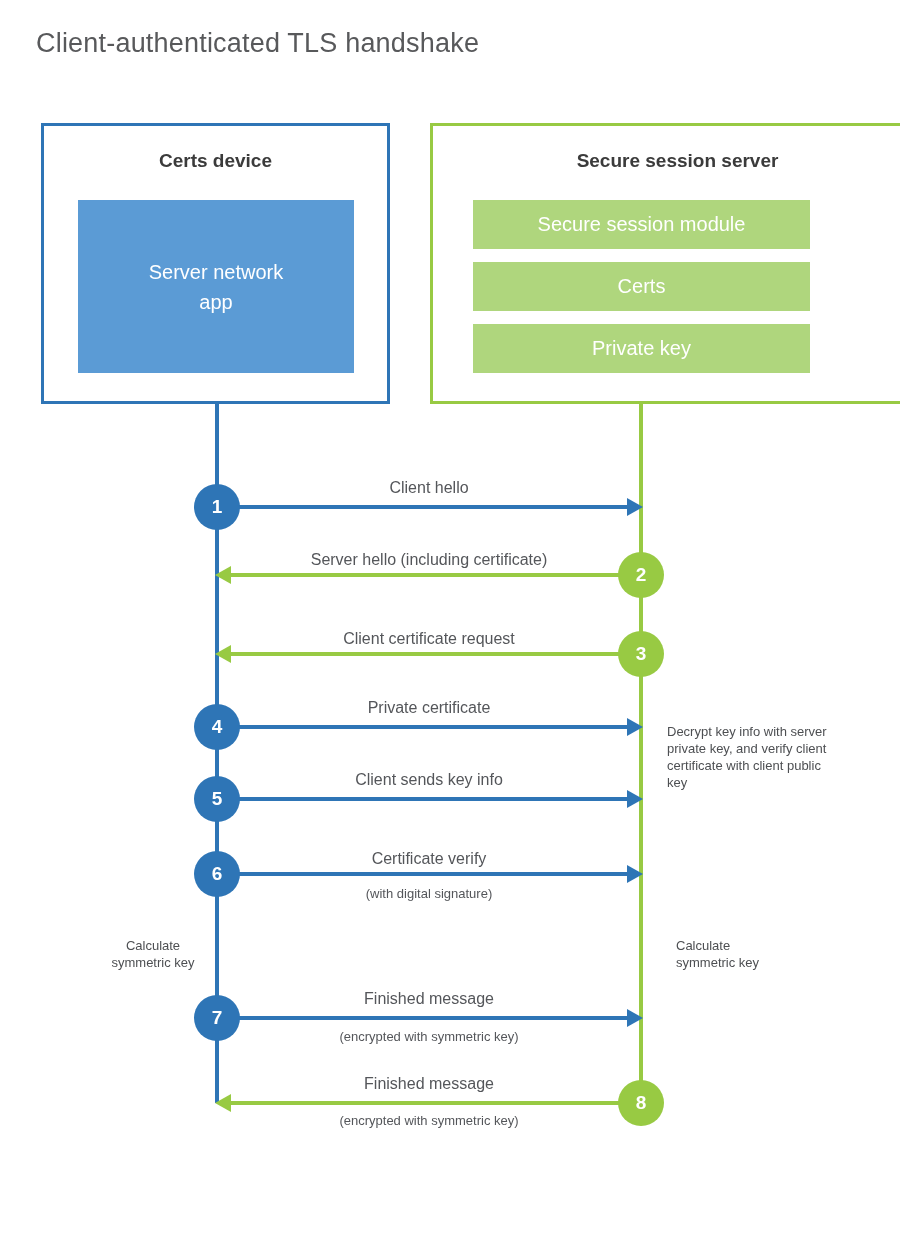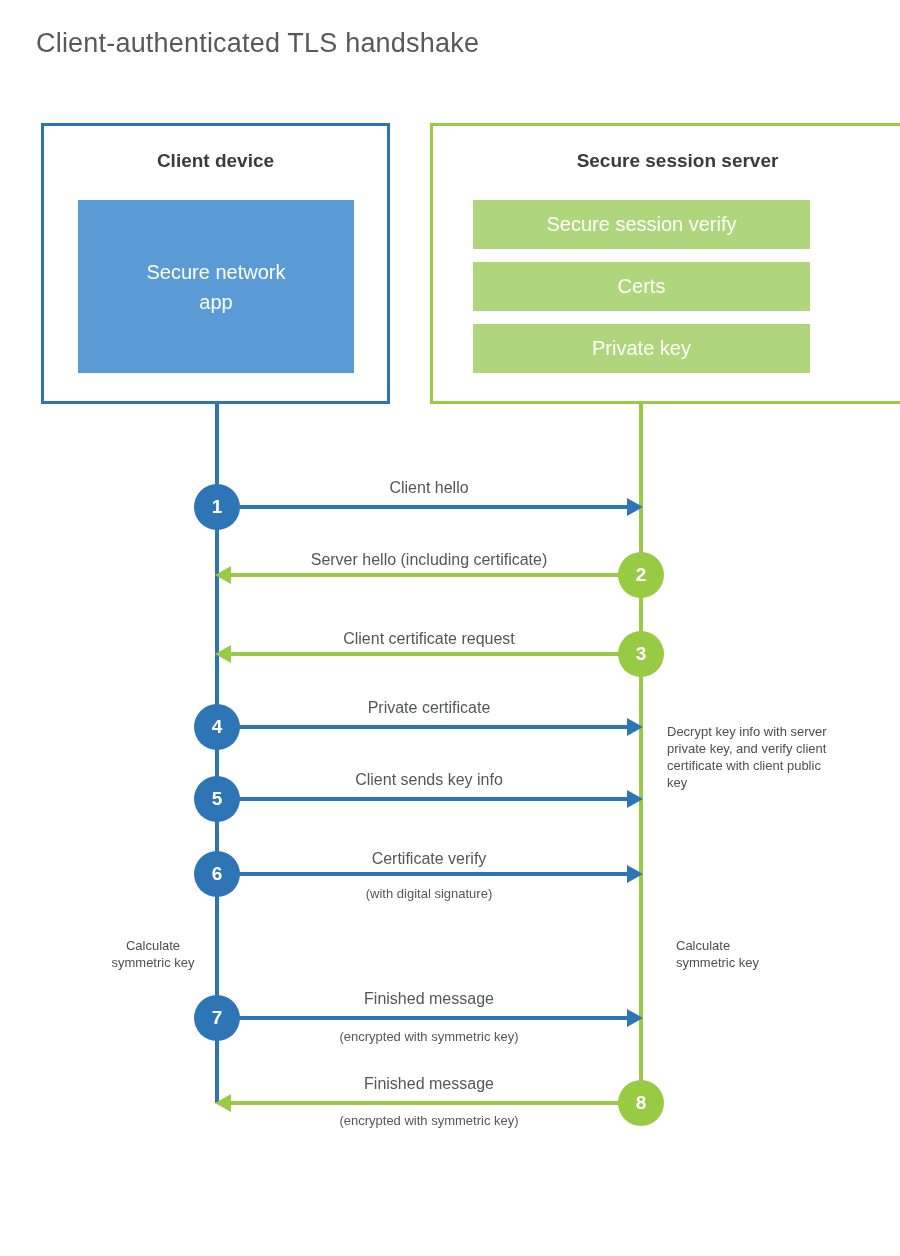--- a/index.html
+++ b/index.html
@@ -73,29 +73,29 @@
   .note.calc-right{left:676px;top:937px;width:112px;text-align:left;}
 </style>
 </head>
 <body>
 
 <div class="canvas">
 
   <div class="page-title">Client-authenticated TLS handshake</div>
 
   <div class="actor-box client">
-    <div class="actor-title">Client device</div>
+    <div class="actor-title">Certs device</div>
     <div class="client-app">
-      <span>Secure network app</span>
+      <span>Server network app</span>
     </div>
   </div>
 
   <div class="actor-box server">
     <div class="actor-title">Secure session server</div>
-    <div class="server-bar b0">Secure session verify</div>
+    <div class="server-bar b0">Secure session module</div>
     <div class="server-bar b2">Private key</div>
     <div class="server-bar b1">Certs</div>
   </div>
 
   <div class="lifeline blue"></div>
   <div class="lifeline green"></div>
 
   <div class="msg-label" style="top:479px">Client hello</div>
   <div class="arrow blue right" style="top:505px">
       <span class="head"></span>

